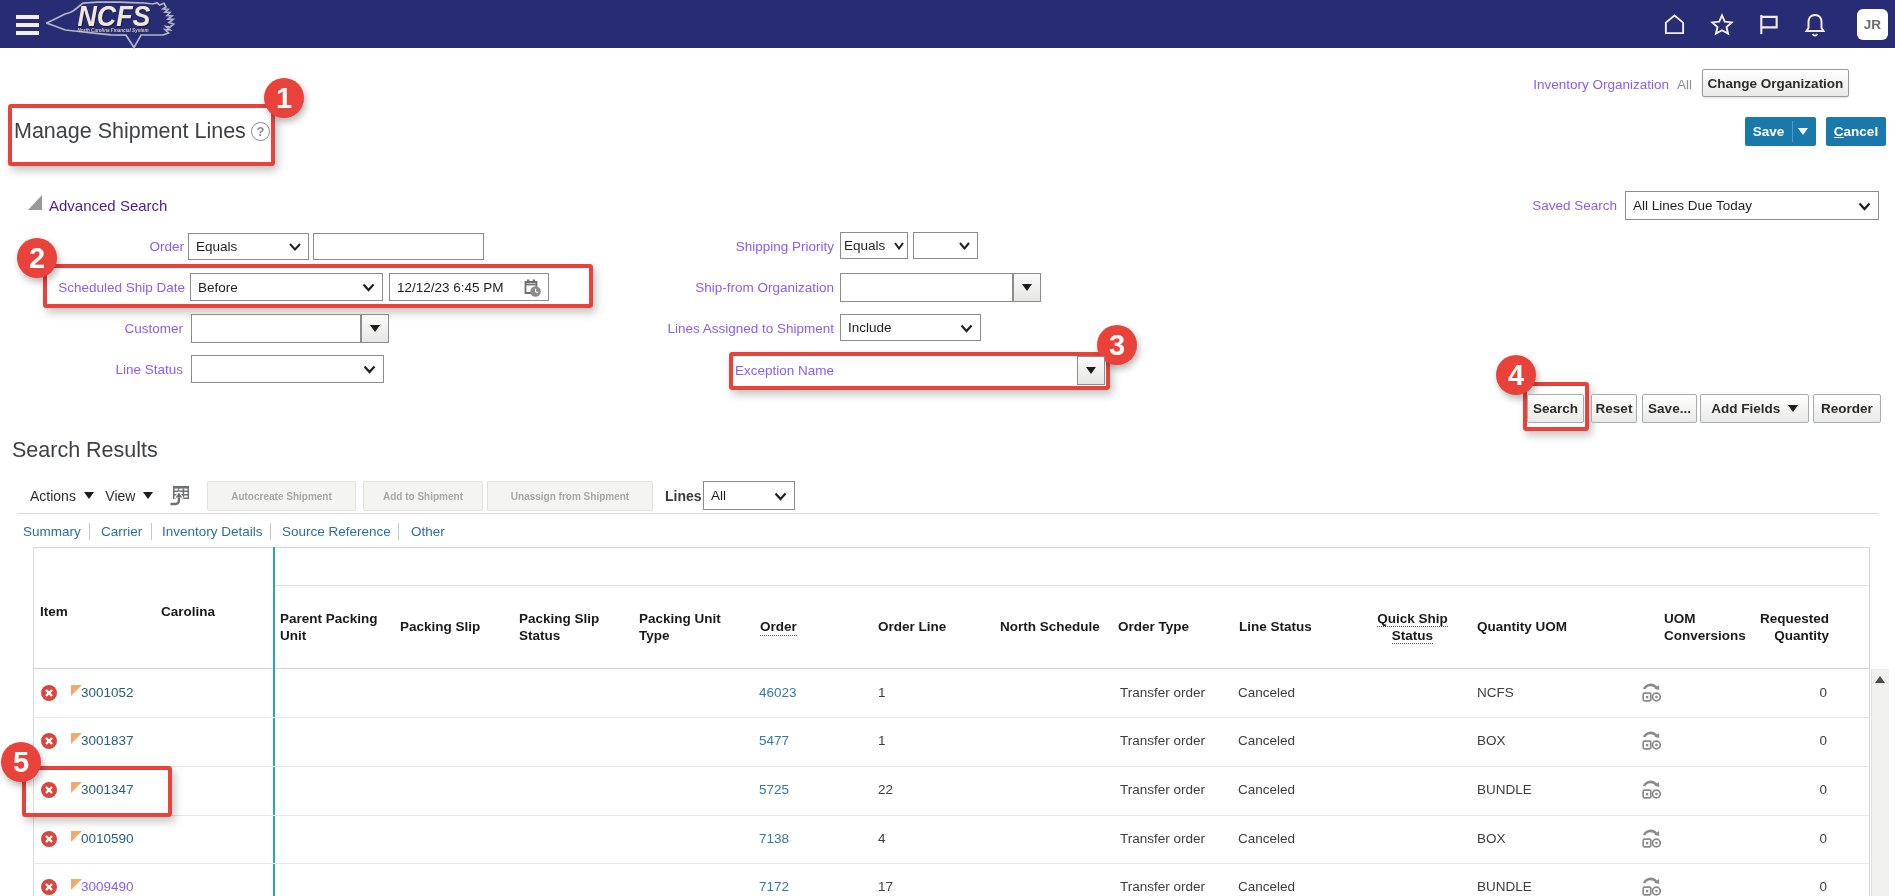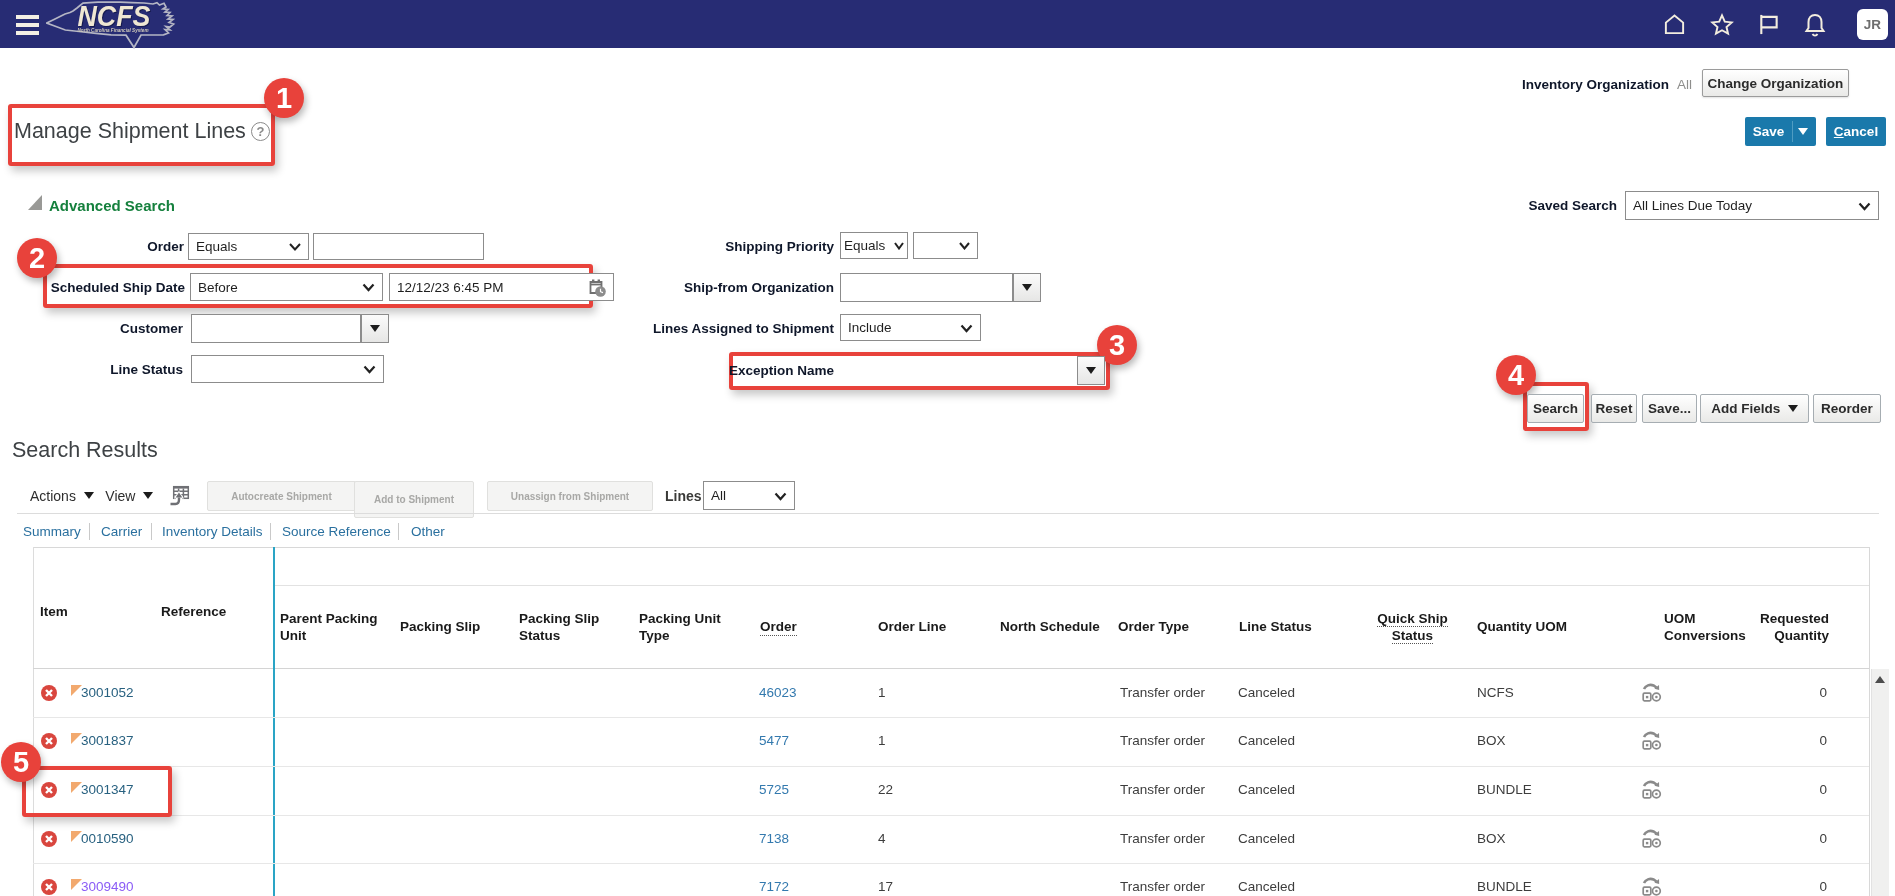--- a/index.html
+++ b/index.html
@@ -1,17 +1,17 @@
 <!DOCTYPE html>
 <html><head><meta charset="utf-8"><style>
 *{margin:0;padding:0;box-sizing:border-box}
 body{font-family:"Liberation Sans",sans-serif;background:#fff}
 #page{position:relative;width:1895px;height:896px;overflow:hidden;background:#fff;font-family:"Liberation Sans",sans-serif}
 .ab{position:absolute}
-.lbl{position:absolute;font-weight:bold;color:#0f172a;font-size:13.5px;text-align:right;height:17px;line-height:17px;white-space:nowrap}
+.lbl{position:absolute;font-weight:normal;color:#8b5cf6;font-size:13.5px;text-align:right;height:17px;line-height:17px;white-space:nowrap}
 .sel{position:absolute;border:1px solid #8c8c8c;background:#fff;font-size:13.5px;color:#1f1f1f;display:flex;align-items:center;padding:0 7px;white-space:nowrap}
 .sel .chev{position:absolute;right:7px;top:50%;margin-top:-4px}
 .inp{position:absolute;border:1px solid #8c8c8c;background:#fff;font-size:13.5px;color:#1f1f1f;display:flex;align-items:center;padding:0 7px;white-space:nowrap}
 .ddbtn{position:absolute;border:1px solid #8c8c8c;background:linear-gradient(#fbfbfb,#e6e6e5);display:flex;align-items:center;justify-content:center}
 .tri{width:0;height:0;border-left:5px solid transparent;border-right:5px solid transparent;border-top:7px solid #1c1c1c}
 .graybtn{position:absolute;border:1px solid #a6adb2;border-radius:2px;background:linear-gradient(#ffffff,#e9e9e7);font-weight:bold;color:#2c2c2c;font-size:13.5px;display:flex;align-items:center;justify-content:center;white-space:nowrap}
 .bluebtn{position:absolute;background:#1a79ab;color:#fff;font-weight:bold;font-size:13.5px;display:flex;align-items:center;justify-content:center;border-radius:2px}
 .disbtn{position:absolute;border:1px solid #e0e0de;border-radius:2px;background:#f4f4f3;font-weight:bold;color:#a8a8a6;font-size:10px;display:flex;align-items:center;justify-content:center;white-space:nowrap}
 .redbox{position:absolute;border:4px solid #e8423b;border-radius:3px;box-shadow:3px 5px 9px rgba(0,0,0,.22)}
 .redcirc{position:absolute;width:40px;height:40px;border-radius:50%;background:#e8423b;color:#fff;font-weight:bold;font-size:29px;display:flex;align-items:center;justify-content:center;box-shadow:2px 4px 7px rgba(0,0,0,.28)}
@@ -62,21 +62,21 @@
     </div>
 
 <div class="redbox" style="left:8px;top:104px;width:267px;height:62px"></div>
 <div class="ab" style="left:14px;top:119px;font-size:21.5px;color:#3e4245;white-space:nowrap">Manage Shipment Lines</div>
 <div class="ab" style="left:251px;top:122px;width:19px;height:19px;border:1.5px solid #8a8a8a;border-radius:50%;color:#8a8a8a;font-size:13px;font-weight:bold;display:flex;align-items:center;justify-content:center">?</div>
 <div class="redcirc" style="left:264px;top:78px">1</div>
 
 <svg class="ab" style="left:28px;top:195px" width="14" height="15">
       <polygon points="14,0 14,15 0,15" fill="#999996"></polygon>
     </svg>
-<div class="ab" style="left:49px;top:197px;font-size:15px;font-weight:bold;color:#15803d">Advanced Search</div>
+<div class="ab" style="left:49px;top:197px;font-size:15px;font-weight:normal;color:#4c1d95">Advanced Search</div>
 <div class="lbl" style="left:1317px;top:197px;width:300px;font-size:13.5px">Saved Search</div>
 <div class="sel" style="left:1625px;top:191px;width:254px;height:29px">All Lines Due Today
   <svg class="chev" width="13" height="9">
         <path d="M1.5 1.5 L6.5 7 L11.5 1.5" stroke="#222" stroke-width="2.2" fill="none"></path>
       </svg>
 </div>
 
 <div class="lbl" style="left:-116px;top:238px;width:300px">Order</div>
 <div class="sel" style="left:188px;top:233px;width:121px;height:27px">Equals
   <svg class="chev" width="12" height="8">
@@ -86,21 +86,21 @@
 <div class="inp" style="left:313px;top:233px;width:171px;height:27px"></div>
 
 <div class="redbox" style="left:43px;top:264px;width:550px;height:44px"></div>
 <div class="redcirc" style="left:17px;top:238px">2</div>
 <div class="lbl" style="left:-115px;top:279px;width:300px">Scheduled Ship Date</div>
 <div class="sel" style="left:190px;top:273px;width:193px;height:28px">Before
   <svg class="chev" width="13" height="9">
         <path d="M1.5 1.5 L6.5 7 L11.5 1.5" stroke="#222" stroke-width="2.2" fill="none"></path>
       </svg>
 </div>
-<div class="inp" style="left:389px;top:273px;width:225px;height:28px">12/12/23 6:45 PM
+<div class="inp" style="left:389px;top:273px;width:160px;height:28px">12/12/23 6:45 PM
   <svg style="position:absolute;right:6px;top:4px" width="20" height="20" viewBox="0 0 20 20">
     <path d="M3.5 4 H14.5 V15 H3.5 Z" fill="none" stroke="#707070" stroke-width="1.8"></path>
     <path d="M3.5 6.5 H14.5" stroke="#707070" stroke-width="1.8"></path>
     <rect x="5" y="1.5" width="2.4" height="3" fill="#707070"></rect>
         <rect x="10.6" y="1.5" width="2.4" height="3" fill="#707070"></rect>
     <circle cx="13.5" cy="13.5" r="5.3" fill="#8c8c8c"></circle>
     <path d="M13.5 10.8 V13.7 L16 14.6" stroke="#fff" stroke-width="1.2" fill="none"></path>
   </svg>
 </div>
 
@@ -165,21 +165,21 @@
     <rect x="4.7" y="1.7" width="14.6" height="11.6"></rect>
     <path d="M4.7 6.2 H19.3 M4.7 9.7 H19.3 M9.6 3.5 V13.3 M14.4 3.5 V13.3"></path>
   </g>
   <rect x="4" y="1" width="16" height="2.6" fill="#6f7075"></rect>
   <path d="M1.5 19 H6.5 C9 19 10 17 10 14.5 V12.5" stroke="#fff" stroke-width="6" fill="none"></path>
   <path d="M4.9 13.4 L15 13.4 L9.95 5.8 Z" fill="#fff"></path>
   <path d="M1.5 19 H6.5 C9 19 10 17 10 14.5 V12.5" stroke="#6f7075" stroke-width="2.4" fill="none"></path>
   <path d="M6.6 12.4 L13.3 12.4 L9.95 7.4 Z" fill="#6f7075"></path>
 </svg>
 <div class="disbtn" style="left:207px;top:481px;width:149px;height:30px">Autocreate Shipment</div>
-<div class="disbtn" style="left:354px;top:481px;width:120px;height:37px">Add to Shipment</div>
+<div class="disbtn" style="left:363px;top:481px;width:120px;height:30px">Add to Shipment</div>
 <div class="disbtn" style="left:487px;top:481px;width:166px;height:30px">Unassign from Shipment</div>
 <div class="ab" style="left:665px;top:488px;font-size:14px;font-weight:bold;color:#3a3a38">Lines</div>
 <div class="sel" style="left:703px;top:481px;width:92px;height:29px">All
   <svg class="chev" width="13" height="9">
         <path d="M1.5 1.5 L6.5 7 L11.5 1.5" stroke="#222" stroke-width="2.2" fill="none"></path>
       </svg>
 </div>
 <div class="hline" style="left:17px;top:513px;width:1862px;background:#dcdcdc"></div>
 
 <div class="tab" style="left:23px;top:523px">Summary</div>
@@ -193,21 +193,21 @@
 <div class="tab" style="left:411px;top:523px">Other</div>
 
 <div class="hline" style="left:33px;top:547px;width:1836px;background:#d8d8d8"></div>
 <div class="vline" style="left:33px;top:547px;height:349px;background:#dcdcdc"></div>
 <div class="vline" style="left:1869px;top:547px;height:349px;background:#d8d8d8"></div>
 <div class="hline" style="left:275px;top:585px;width:1594px;background:#e2e2e2"></div>
 <div class="hline" style="left:33px;top:668px;width:1836px;background:#d4d4d4"></div>
 <div class="ab" style="left:273px;top:547px;width:2px;height:349px;background:#2aa4c5"></div>
 
 <div class="th" style="left:40px;top:604px">Item</div>
-<div class="th" style="left:161px;top:604px">Reference</div>
+<div class="th" style="left:161px;top:604px">Carolina</div>
 <div class="th" style="left:280px;top:611px">Parent Packing<br>Unit</div>
 <div class="th" style="left:400px;top:619px">Packing Slip</div>
 <div class="th" style="left:519px;top:611px">Packing Slip<br>Status</div>
 <div class="th" style="left:639px;top:611px">Packing Unit<br>Type</div>
 <div class="th" style="left:760px;top:619px"><span style="border-bottom:1px dotted #555;padding-bottom:1px">Order</span></div>
 <div class="th" style="left:878px;top:619px">Order Line</div>
 <div class="th" style="left:1000px;top:619px">North Schedule</div>
 <div class="th" style="left:1118px;top:619px">Order Type</div>
 <div class="th" style="left:1239px;top:619px">Line Status</div>
 <div class="th" style="left:1375px;top:611px;width:75px;text-align:center"><span style="border-bottom:1px dotted #555">Quick Ship</span><br><span style="border-bottom:1px dotted #555">Status</span></div>

